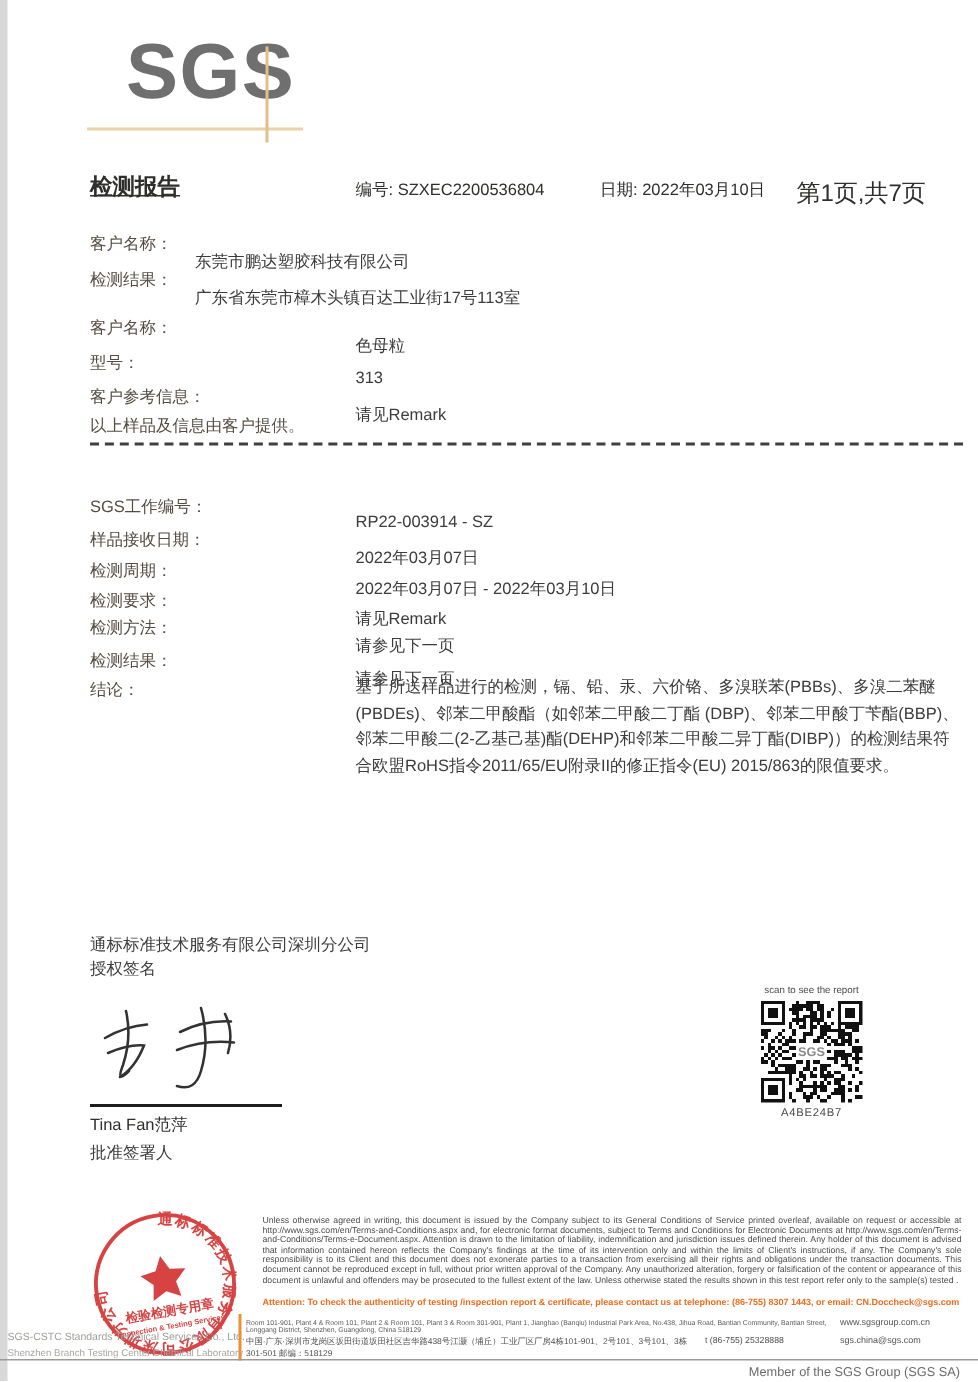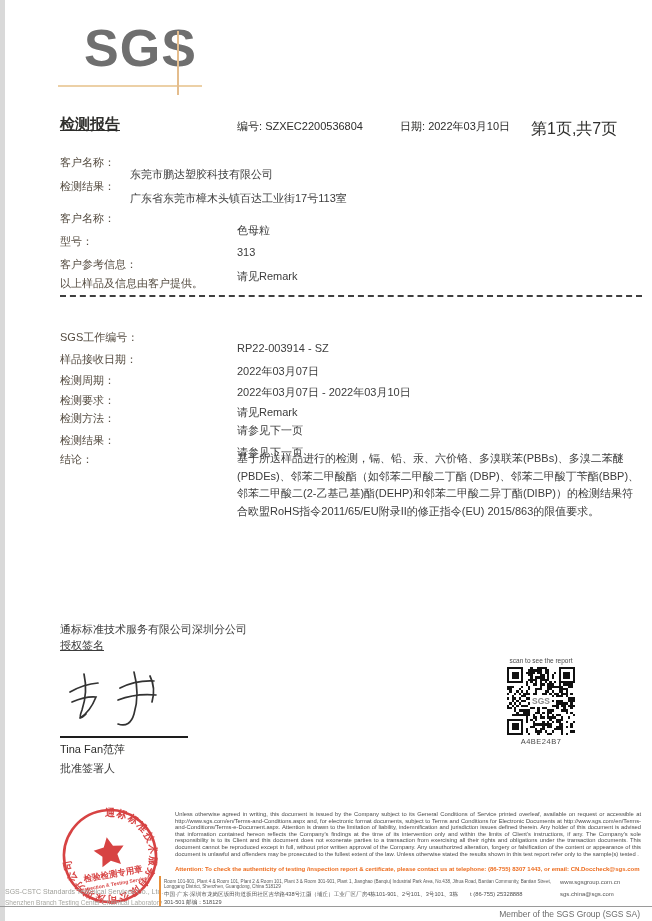--- a/index.html
+++ b/index.html
@@ -18,21 +18,21 @@
   .hdr-page{position:absolute;left:531px;top:119px;font-size:16px;color:#2e2e2c;}
   
   .lbl{position:absolute;left:60px;font-size:11px;color:#554c41;white-space:nowrap;}
   .val{position:absolute;font-size:11px;color:#3c3c3c;white-space:nowrap;margin-top:12px;}
   .v1{left:130px;} .v2{left:237px;}
   .note-line{position:absolute;left:60px;font-size:11px;color:#554c41;}
   .dash-sep{position:absolute;left:60px;top:295px;width:582px;border-top:2px dashed #3f3f3f;}
   .conclusion{position:absolute;left:237px;top:450px;width:406px;font-size:11px;line-height:17.6px;color:#3c3c3c;text-align:left;}
   
   .sig-company{position:absolute;left:60px;top:622px;font-size:11px;color:#3c3c3c;}
-  .sig-auth{position:absolute;left:60px;top:638px;font-size:11px;color:#3c3c3c;text-decoration:underline;}
+  .sig-auth{position:absolute;left:60px;top:638px;font-size:11px;color:#3c3c3c;}
   .sig-svg{position:absolute;left:62px;top:668px;}
   .sig-line{position:absolute;left:60px;top:736px;width:128px;height:2px;background:#1d1d1d;}
   .sig-name{position:absolute;left:60px;top:742px;font-size:11px;color:#2e2e2c;}
   .sig-title{position:absolute;left:60px;top:761px;font-size:11px;color:#3c3c3c;}
   
   .qr-caption{position:absolute;left:507px;top:657px;width:68px;text-align:center;font-size:6.5px;color:#4a4a4a;}
   .qr-box{position:absolute;left:507px;top:667px;width:68px;height:68px;}
   .qr-code-text{position:absolute;left:503px;top:737px;width:76px;text-align:center;font-size:7.5px;color:#4a4a4a;letter-spacing:.5px;}
   
   .disclaimer{position:absolute;left:175px;top:811px;width:466px;font-size:5.8px;line-height:6.6px;color:#4b4b4b;text-align:justify;}

